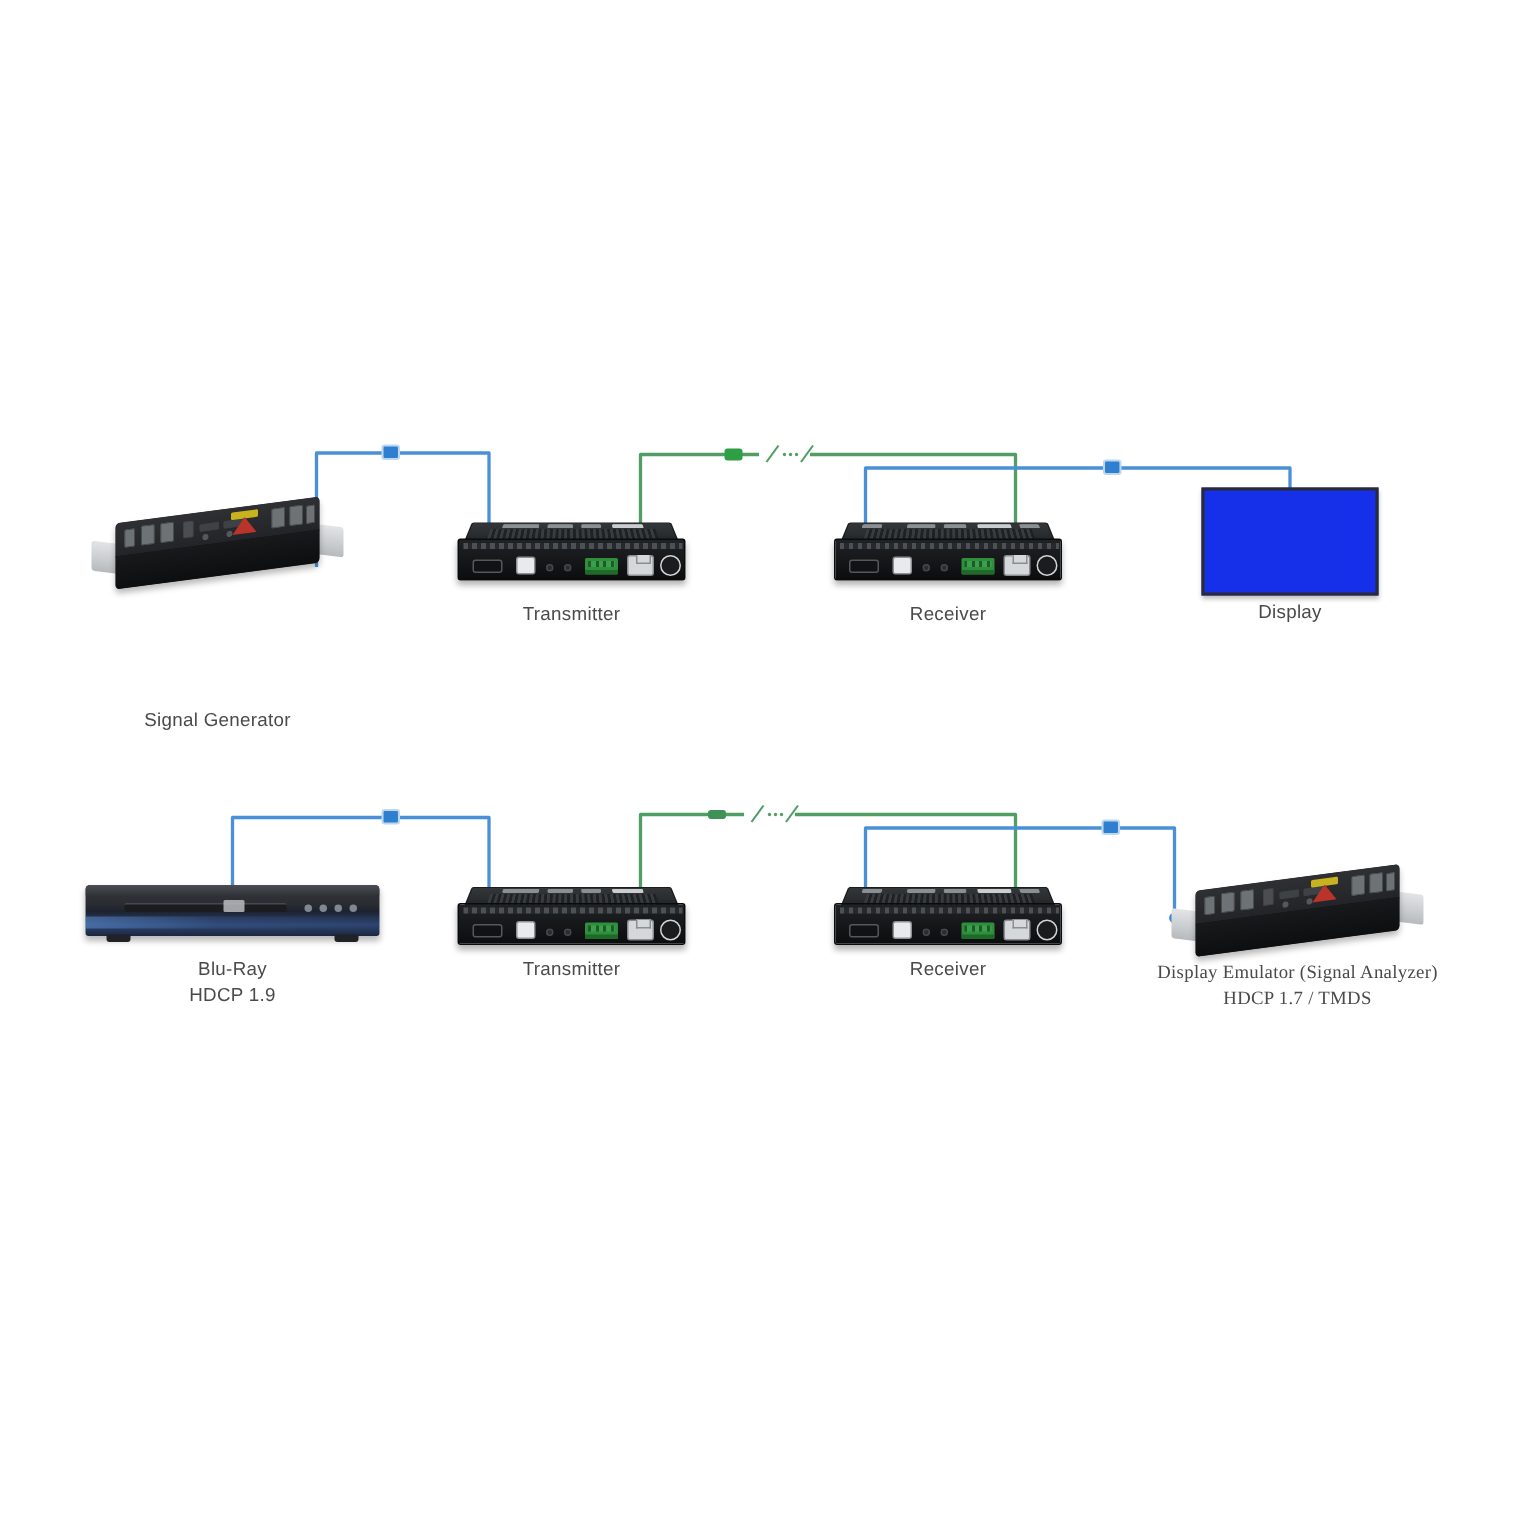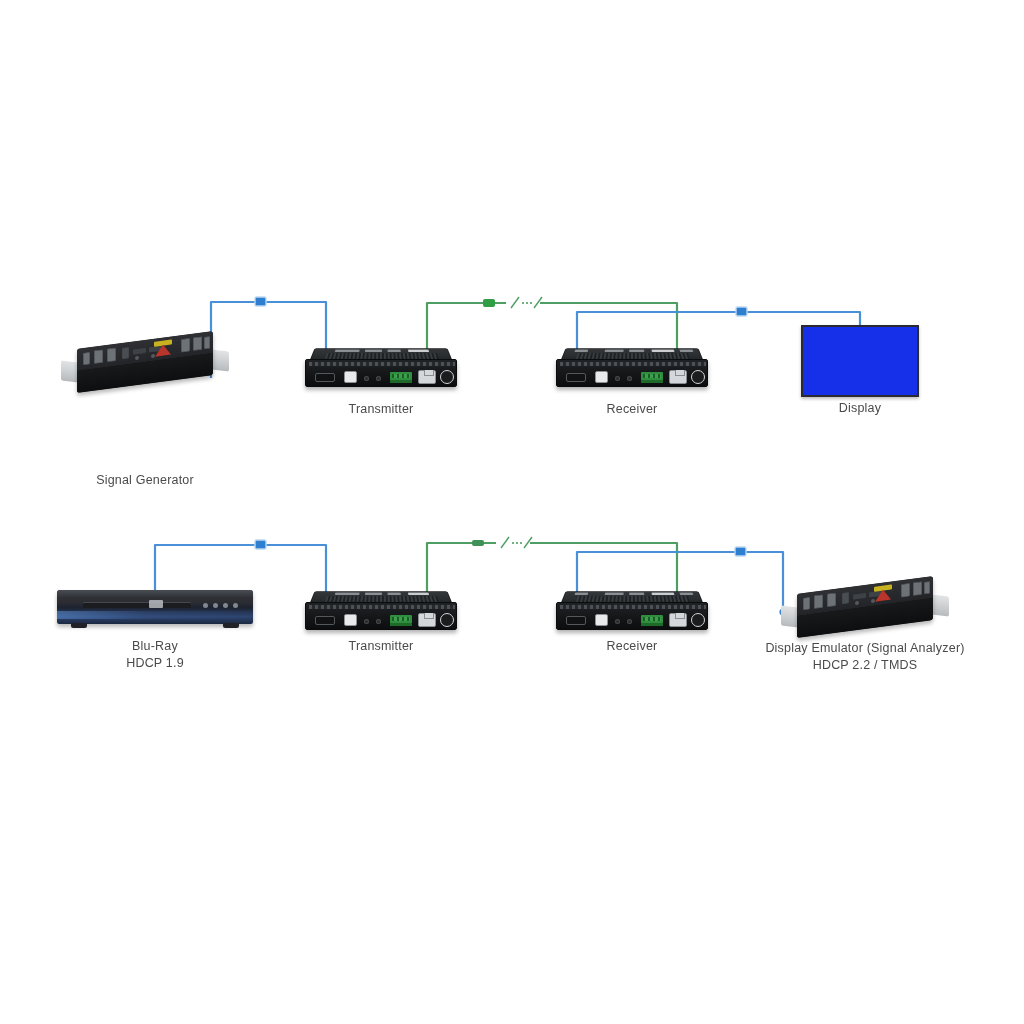--- a/index.html
+++ b/index.html
@@ -513,16 +513,16 @@
         <div class="capT"></div>
         <div class="triL"></div>
       </div>
       <div class="port" style="left:104px; top:4px; width:9px; height:13px;"></div>
       <div class="port" style="left:116px; top:4px; width:9px; height:13px;"></div>
       <div class="port" style="left:127px; top:5px; width:6px; height:12px;"></div>
     </div>
     <div class="face-front"></div>
   </div>
 </div>
-<div class="label" style="left:745px; top:640px; width:240px;">
+<div class="label" style="left:745px; top:640px; width:240px;font-family:Liberation Serif, serif;">
   <span>Display Emulator (Signal Analyzer)</span>
-  <span class="l2">HDCP 2.2 / TMDS</span>
+  <span class="l2">HDCP 1.7 / TMDS</span>
 </div>
 
 </body></html>

